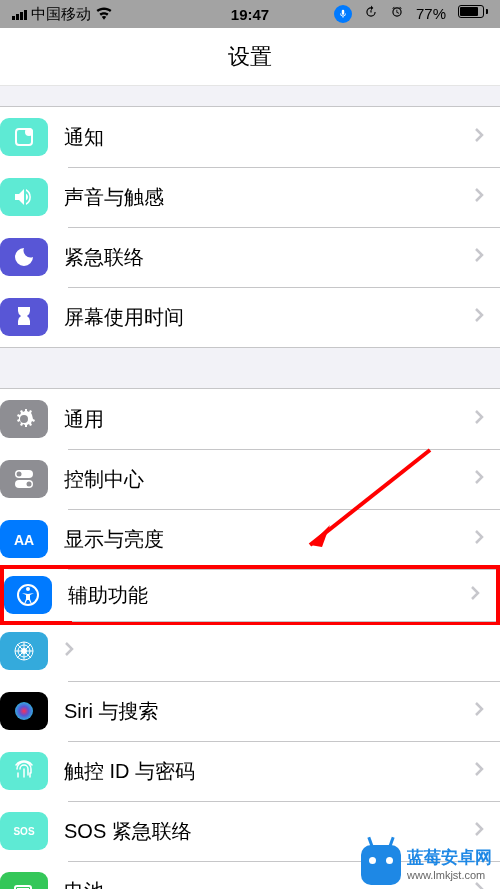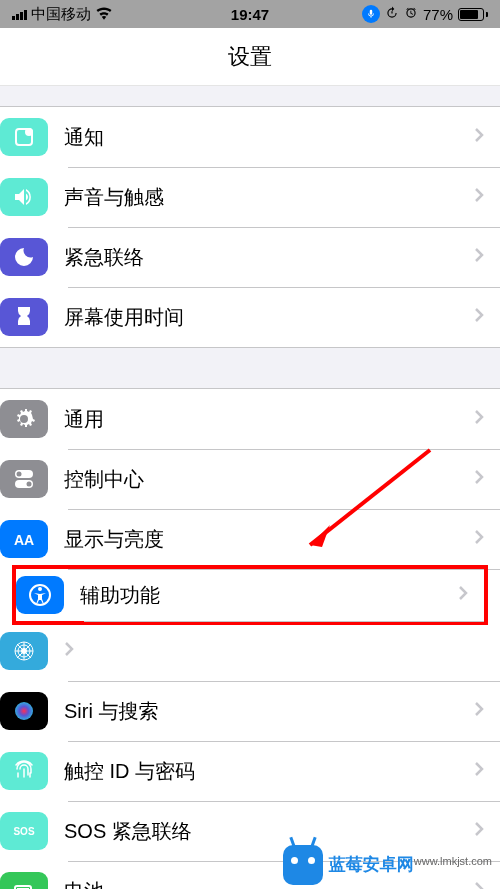--- a/index.html
+++ b/index.html
@@ -15,21 +15,21 @@
       height: 28px;
       background: #a3a3a3;
       display: flex;
       align-items: center;
       justify-content: space-between;
       padding: 0 12px;
       font-size: 15px;
       color: #000;
     }
     .status-left { display: flex; align-items: center; gap: 4px; }
-    .status-right { display: flex; align-items: center; gap: 5px; }
+    .status-right { display: flex; align-items: flex-start; gap: 12px; }
     .status-center { position: absolute; left: 50%; transform: translateX(-50%); font-weight: 600; }
     .signal-bars { display: flex; align-items: flex-end; gap: 1px; height: 12px; }
     .signal-bars span { width: 3px; background: #000; }
     .signal-bars span:nth-child(1){height:4px}
     .signal-bars span:nth-child(2){height:6px}
     .signal-bars span:nth-child(3){height:8px}
     .signal-bars span:nth-child(4){height:10px}
     .wifi-icon svg { width: 18px; height: 14px; }
     .mic-icon { width: 18px; height: 18px; border-radius: 50%; background:#007aff; display:flex; align-items:center; justify-content:center; }
     .mic-icon svg { width:10px; height:10px; fill:#fff; }
@@ -69,21 +69,21 @@
       display: flex; align-items:center; justify-content:center;
       flex-shrink: 0;
       margin-right: 16px;
     }
     .row-icon svg { width: 24px; height: 24px; fill: #fff; }
     .row-label { flex: 1; font-size: 20px; color: #000; }
     .chevron { margin-right: 16px; color: #c7c7cc; }
     .chevron svg { width: 10px; height: 16px; stroke:#c7c7cc; stroke-width:2.5; fill:none; }
     .highlight-box {
       border: 4px solid #ff0000;
-      margin: -4px 12px;
+      margin: -4px 0;
     }
     .arrow-annotation {
       position: absolute;
       left: 290px; top: 445px;
       pointer-events: none;
     }
     .arrow-annotation svg { width: 150px; height: 120px; }
     .watermark {
       position: absolute;
       right: 8px; bottom: 4px;
@@ -98,21 +98,21 @@
     }
     .watermark-logo::before, .watermark-logo::after {
       content:""; position:absolute; width:7px; height:7px; background:#fff; border-radius:50%;
       top:12px;
     }
     .watermark-logo::before{left:8px}
     .watermark-logo::after{right:8px}
     .watermark-antenna { position:absolute; width:3px; height:10px; background:#1e88e5; top:-8px; }
     .watermark-antenna.l{left:8px; transform:rotate(-20deg)}
     .watermark-antenna.r{right:8px; transform:rotate(20deg)}
-    .watermark-text { display:flex; line-height:1.2; }
+    .watermark-text { display:flex; flex-direction:column; line-height:1.2; }
     .watermark-text .cn { font-size:17px; font-weight:600; color:#1e88e5; }
     .watermark-text .url { font-size:11px; color:#666; }
     .bg-red{background:#5eead4}
     .bg-purple{background:#5856d6}
     .bg-gray{background:#8e8e93}
     .bg-blue{background:#007aff}
     .bg-cyan{background:#34aadc}
     .bg-black{background:#000}
     .bg-green{background:#34c759}
   </style>

